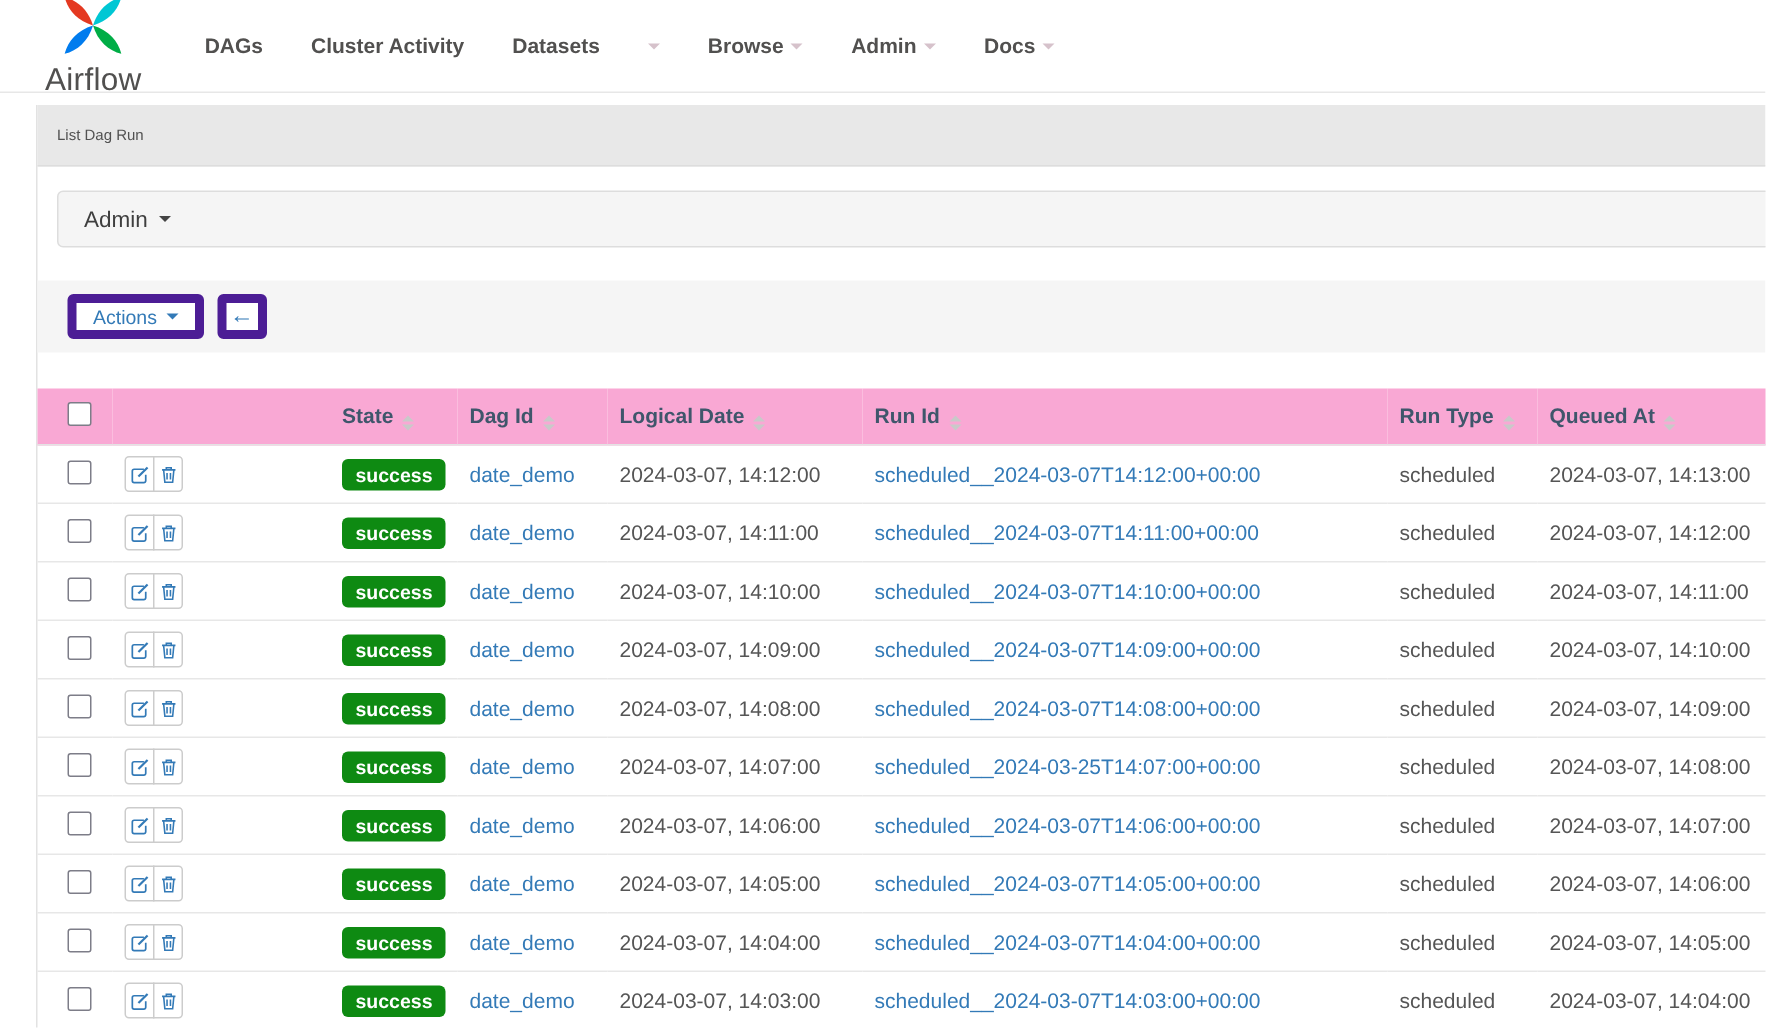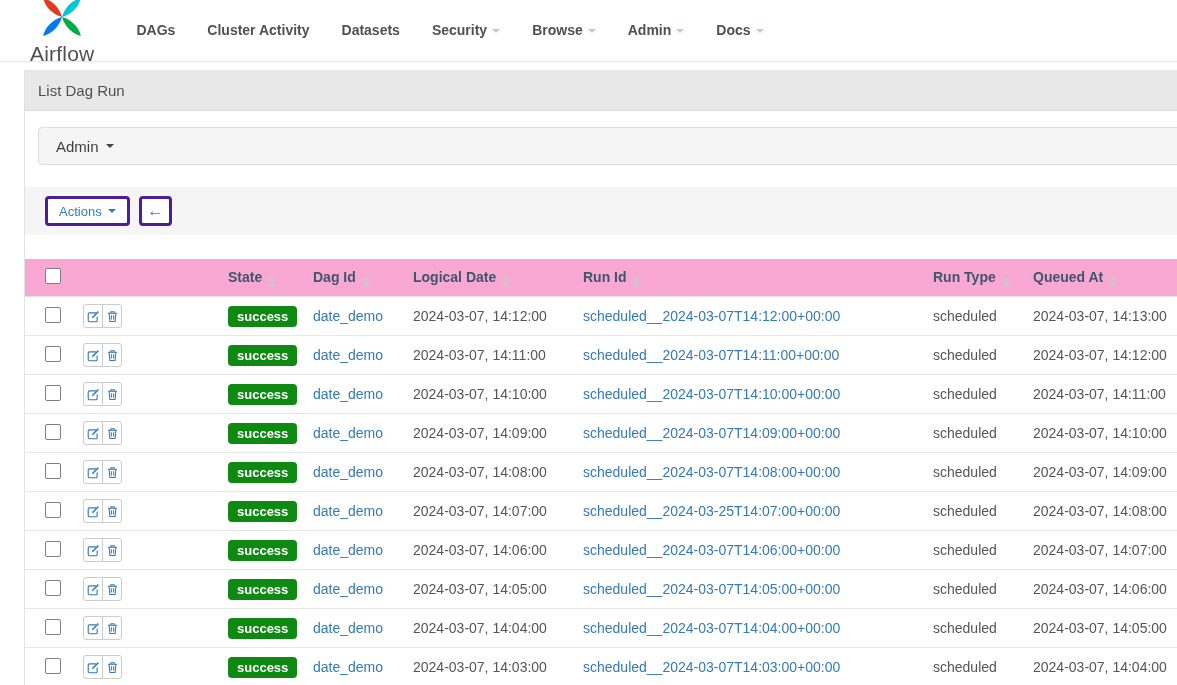--- a/index.html
+++ b/index.html
@@ -24,36 +24,36 @@
     width:0;height:0;border-left:4px solid transparent;border-right:4px solid transparent;
     border-top:4px solid #d6c2cb;display:inline-block;
   }
   
   .panel{
     margin-left:24px;margin-top:8px;border-left:1px solid #e2e2e2;
     min-height:615px;
   }
   .panel-heading{
     background:#e8e8e8;height:40px;display:flex;align-items:center;
-    padding-left:13px;font-size:15px;color:#515151;border-bottom:1px solid #ddd;
+    padding-left:13px;font-size:10px;color:#515151;border-bottom:1px solid #ddd;
   }
   
   .search-bar{
     margin:16px 0 0 13px;height:36px;background:#f5f5f5;
     border:1px solid #ddd;border-radius:4px;display:flex;align-items:center;
     padding-left:17px;font-size:15px;color:#3f3f3f;cursor:pointer;width:calc(100% - 20px);
   }
   .search-bar .caret-down{border-top-color:#444;margin-left:7px;}
   
   .actions-strip{
     margin-top:22px;height:48px;background:#f5f5f5;
     display:flex;align-items:center;padding-left:20px;gap:9px;
   }
   .btn{
-    background:#fff;border:3px solid #4c1d95;border-radius:4px;color:#337ab7;
+    background:#fff;border:6px solid #4c1d95;border-radius:4px;color:#337ab7;
     font-size:13px;display:inline-flex;align-items:center;justify-content:center;
     cursor:pointer;font-family:inherit;
   }
   .btn-actions{height:30px;padding:0 11px;gap:6px;}
   .btn-actions .caret-down{border-top-color:#337ab7;}
   .btn-back{height:30px;width:33px;font-size:16px;font-weight:bold;}
   
   .table-wrap{margin-top:24px;}
   table{border-collapse:collapse;table-layout:fixed;width:1180px;font-size:14px;}
   thead th{
@@ -110,21 +110,20 @@
   </li>
       <li class="nav-item">
     <span class="nav-label">Cluster Activity</span>
 
   </li>
       <li class="nav-item">
     <span class="nav-label">Datasets</span>
 
   </li>
       <li class="nav-item">
-    <span class="nav-label">Security</span>
     <span class="caret-down"></span>
   </li>
       <li class="nav-item">
     <span class="nav-label">Browse</span>
     <span class="caret-down"></span>
   </li>
       <li class="nav-item">
     <span class="nav-label">Admin</span>
     <span class="caret-down"></span>
   </li>

